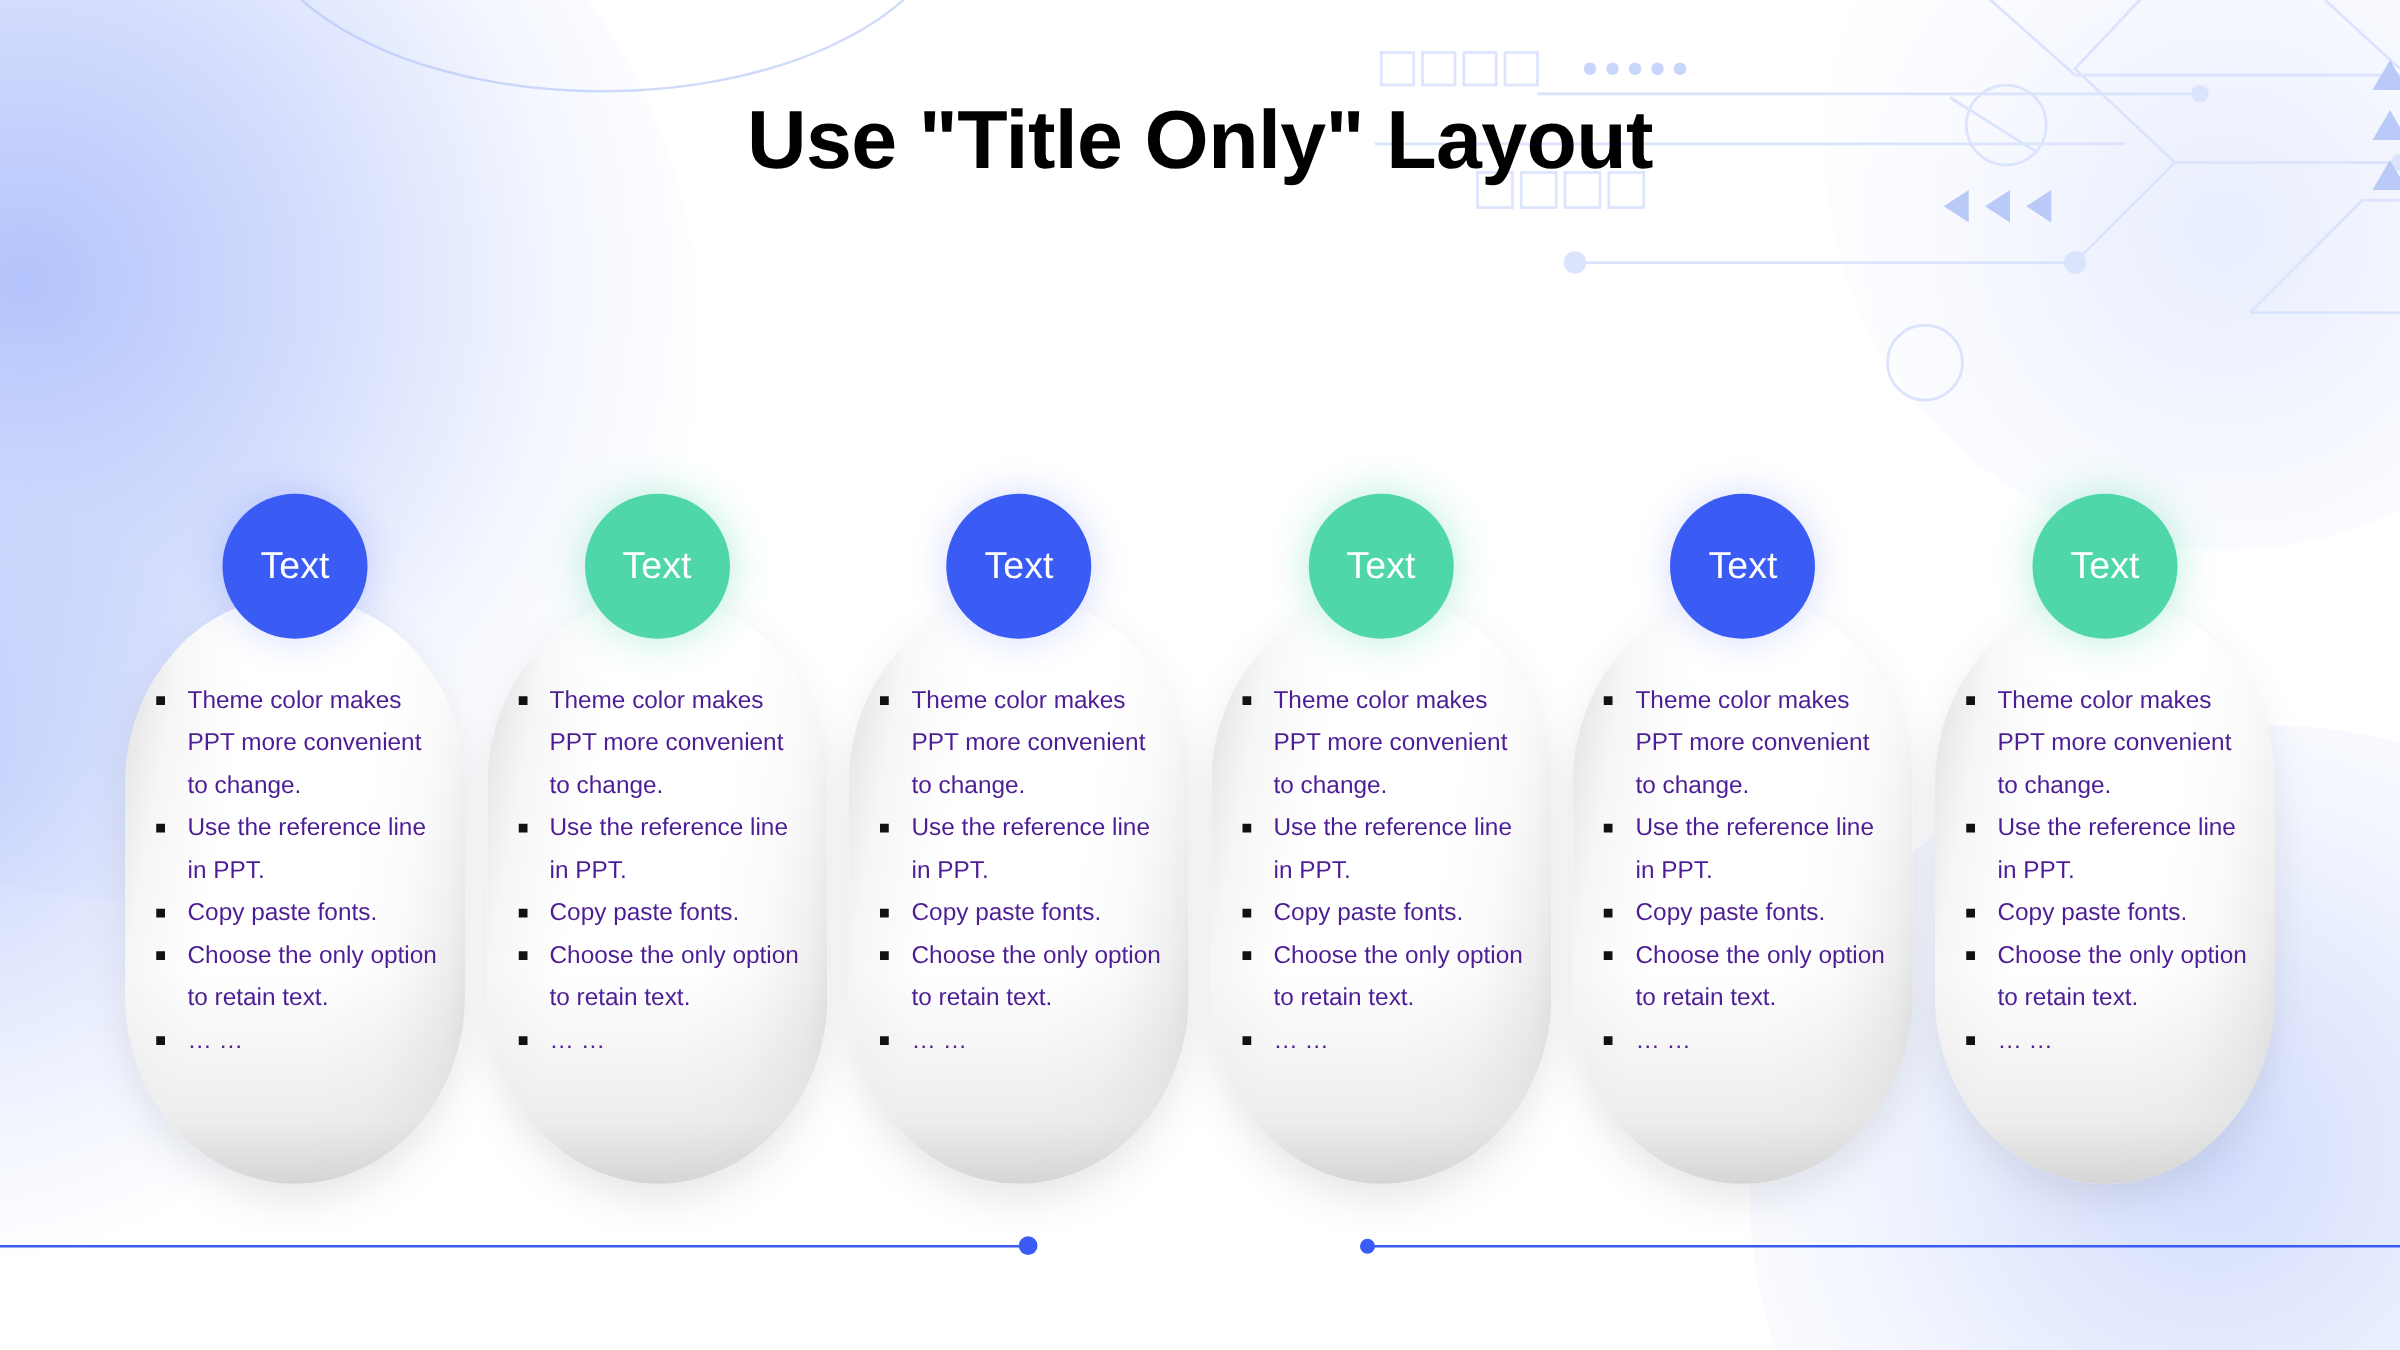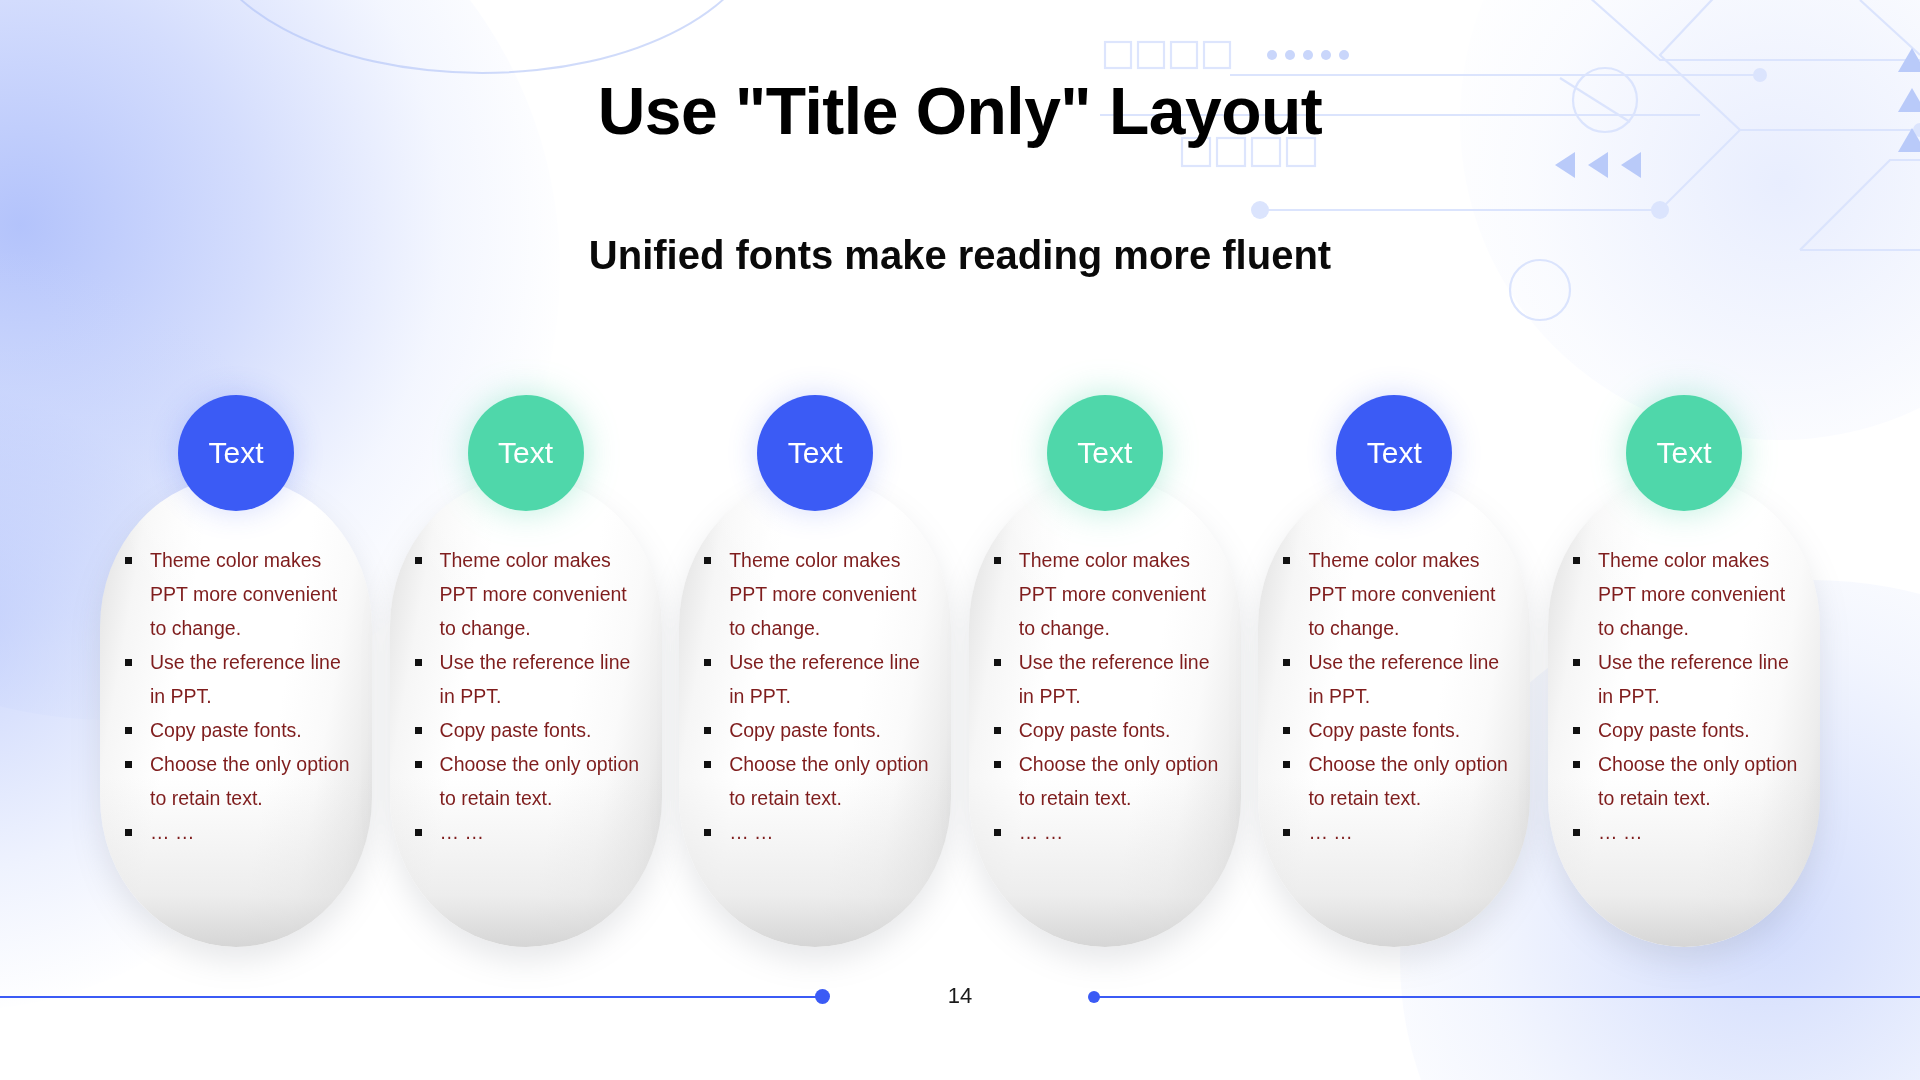--- a/index.html
+++ b/index.html
@@ -196,21 +196,21 @@
     margin: 0;
     padding: 0;
     list-style: none;
     z-index: 2;
   }
   .bullets li {
     position: relative;
     padding-left: 28px;
     font-size: 19.5px;
     line-height: 34px;
-    color: #7f1d1d;
+    color: #4c1d95;
     margin-bottom: 0;
   }
   .bullets li::before {
     content: "";
     position: absolute;
     left: 3px;
     top: 14px;
     width: 7px;
     height: 7px;
     background: #111111;
@@ -314,21 +314,20 @@
       <polygon points="475,152 475,178 455,165"></polygon>
       <polygon points="508,152 508,178 488,165"></polygon>
       <polygon points="541,152 541,178 521,165"></polygon>
       <polygon points="812,48 826,72 798,72"></polygon>
       <polygon points="812,88 826,112 798,112"></polygon>
       <polygon points="812,128 826,152 798,152"></polygon>
     </g>
   </svg>
 
   <div class="title">Use "Title Only" Layout</div>
-  <div class="subtitle">Unified fonts make reading more fluent</div>
 
   <div class="cards">
 
     <div class="card">
       <div class="capsule"></div>
       <ul class="bullets">
         <li>Theme  color makes PPT more convenient to change.</li>
         <li>Use the reference line in PPT.</li>
         <li>Copy paste fonts.</li>
         <li>Choose the only option to retain text.</li>
@@ -394,17 +393,16 @@
         <li>Choose the only option to retain text.</li>
         <li>… …</li>
       </ul>
       <div class="badge green">Text</div>
     </div>
 
   </div>
 
   <div class="footer-line-left"></div>
   <div class="footer-dot-left"></div>
-  <div class="page-number">14</div>
   <div class="footer-dot-right"></div>
   <div class="footer-line-right"></div>
 
 </div>
 
 </body></html>

